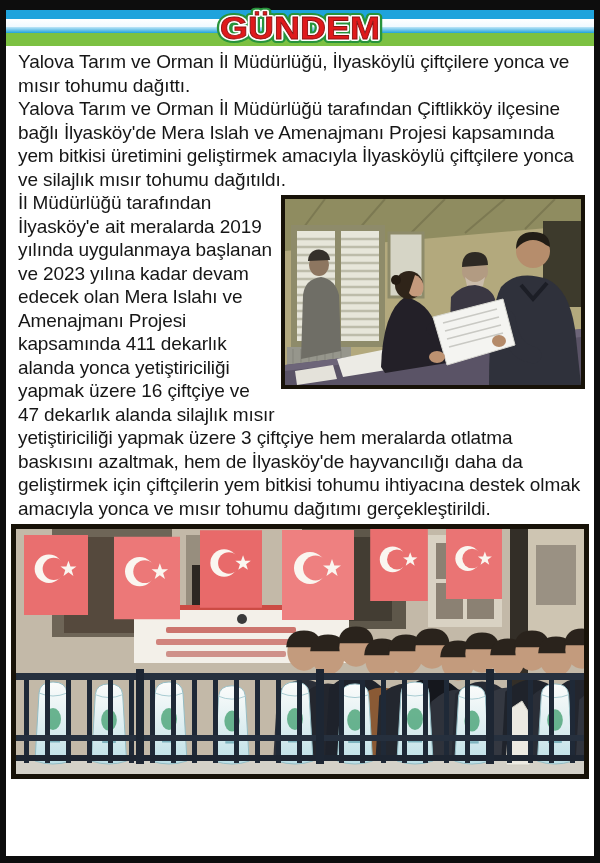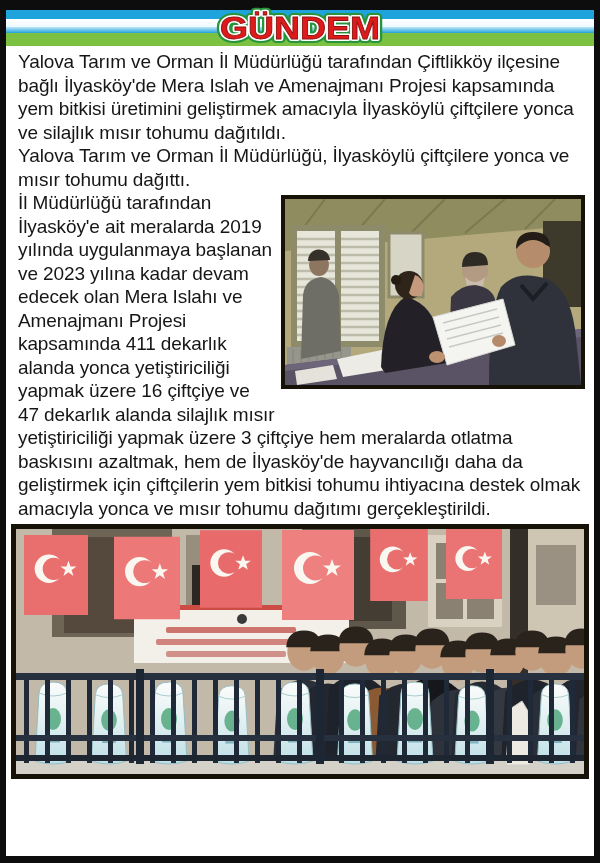--- a/index.html
+++ b/index.html
@@ -45,22 +45,22 @@
     <div class="s-green"></div>
     <svg class="logo" width="220" height="44" viewBox="0 0 220 44">
       <text x="110" y="33" text-anchor="middle" textLength="160" lengthAdjust="spacingAndGlyphs" font-family="Liberation Sans, sans-serif" font-size="31" font-weight="bold" fill="none" stroke="#27933b" stroke-width="8" stroke-linejoin="round">GÜNDEM</text>
       <text x="110" y="33" text-anchor="middle" textLength="160" lengthAdjust="spacingAndGlyphs" font-family="Liberation Sans, sans-serif" font-size="31" font-weight="bold" fill="none" stroke="#ffffff" stroke-width="4" stroke-linejoin="round">GÜNDEM</text>
       <text x="110" y="33" text-anchor="middle" textLength="160" lengthAdjust="spacingAndGlyphs" font-family="Liberation Sans, sans-serif" font-size="31" font-weight="bold" fill="#df1a1b" stroke="#8d1111" stroke-width="0.8">GÜNDEM</text>
     </svg>
   </div>
 
 
   <div class="bodytext">
+    <p>Yalova Tarım ve Orman İl Müdürlüğü, İlyasköylü çiftçilere yonca ve mısır tohumu dağıttı.</p>
     <p>Yalova Tarım ve Orman İl Müdürlüğü tarafından Çiftlikköy ilçesine bağlı İlyasköy'de Mera Islah ve Amenajmanı Projesi kapsamında yem bitkisi üretimini geliştirmek amacıyla İlyasköylü çiftçilere yonca ve silajlık mısır tohumu dağıtıldı.</p>
-    <p>Yalova Tarım ve Orman İl Müdürlüğü, İlyasköylü çiftçilere yonca ve mısır tohumu dağıttı.</p>
     <div>
       
       <span class="inset-wrap">
         <svg width="296" height="186" viewBox="0 0 296 186">
           <rect width="296" height="186" fill="#b3a97d"></rect>
           <path d="M0,0 H296 V26 L0,52 Z" fill="#8f8c60"></path>
           <path d="M40,0 L10,40 M100,0 L60,46 M160,0 L120,40 M220,0 L180,34 M270,0 L240,30" stroke="#7c7952" stroke-width="2" fill="none"></path>
           <g>
             <rect x="6" y="26" width="94" height="122" fill="#8e8b6a"></rect>
             <rect x="12" y="32" width="82" height="110" fill="#e7e6da"></rect>

